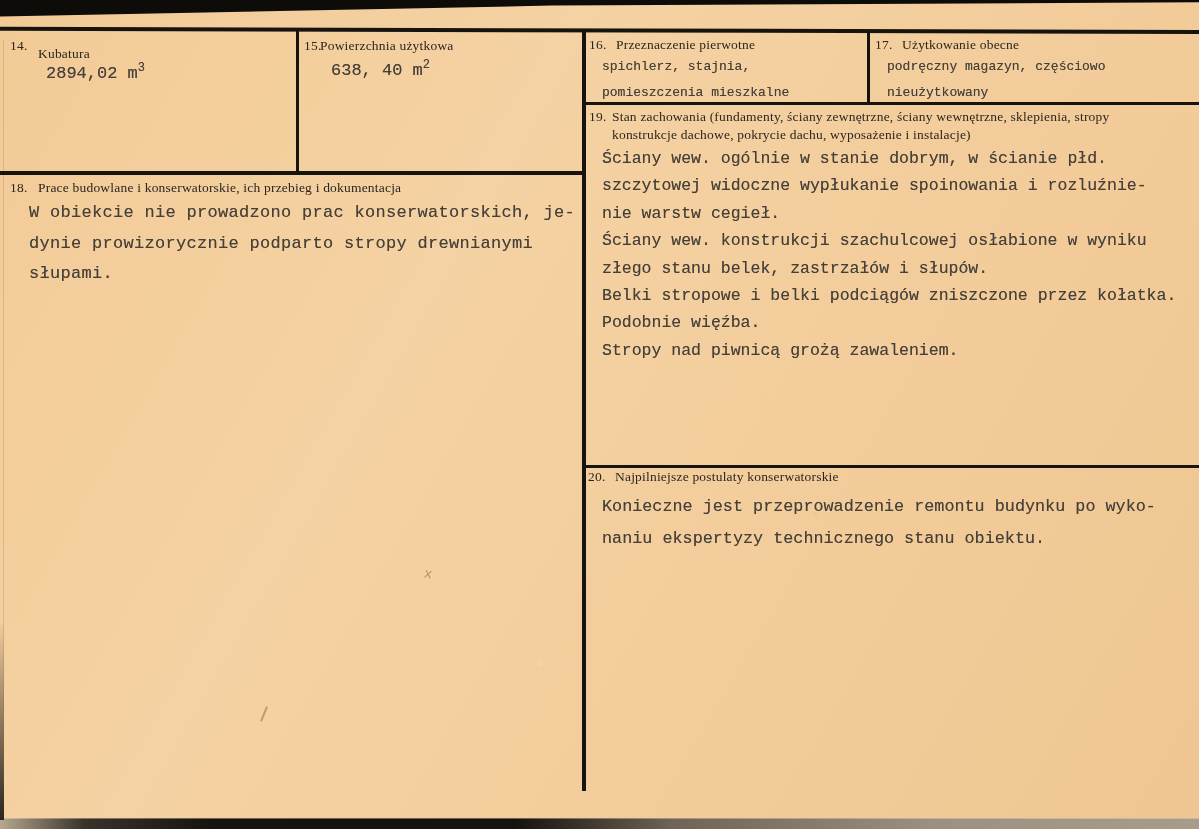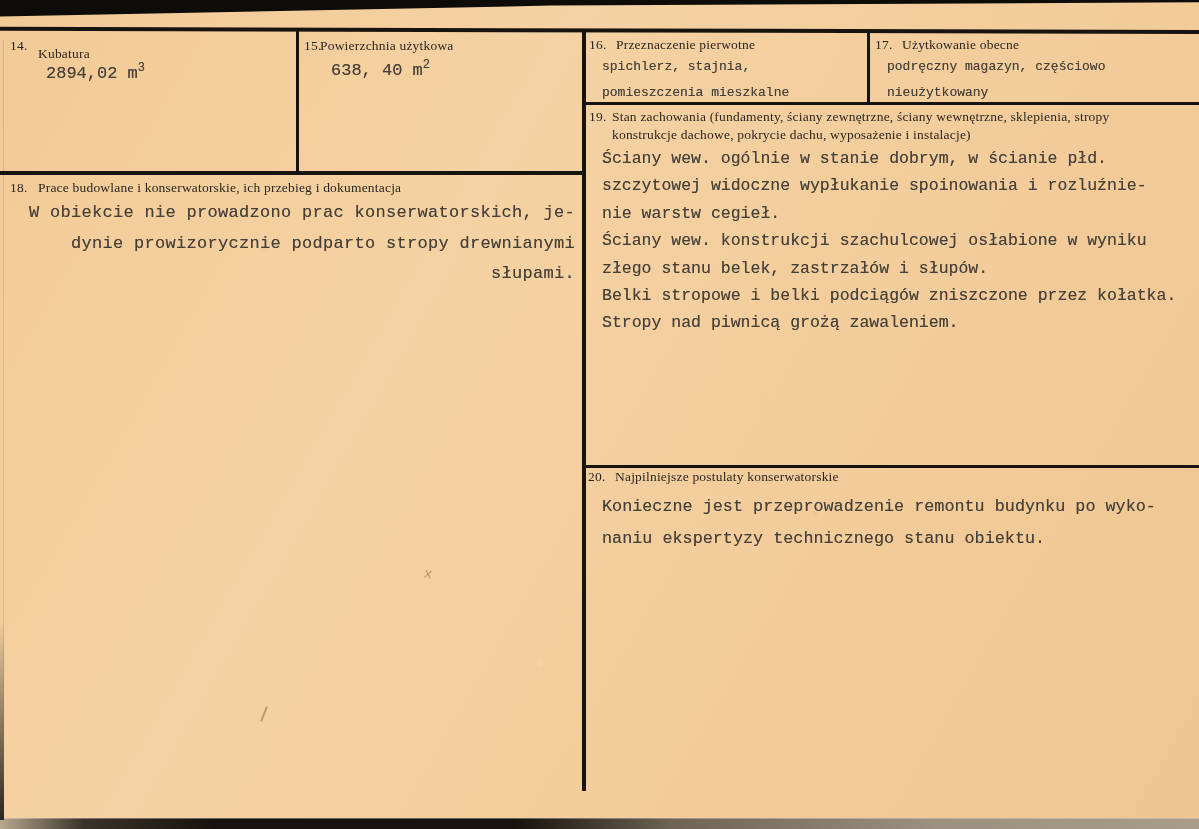--- a/index.html
+++ b/index.html
@@ -39,21 +39,21 @@
   .rule-right-a{left:584px;top:102px;width:615px;height:3px;}
   .rule-right-b{left:584px;top:465px;width:615px;height:2.5px;}
   
   .print-label{position:absolute;font-family:"Liberation Serif", serif;font-size:13.5px;
     color:var(--print);white-space:nowrap;letter-spacing:0.2px;}
   .type-text{position:absolute;font-family:"Liberation Mono", monospace;color:var(--type);
     white-space:nowrap;text-shadow:0 0 0.6px rgba(64,58,50,0.55);}
   .type-line{white-space:nowrap;}
   .sup{font-size:12px;vertical-align:7px;}
   .f1617-lines{font-size:13px;line-height:25.5px;}
-  .f18-lines{font-size:17px;line-height:30.5px;letter-spacing:0.3px;text-align:right;}
+  .f18-lines{font-size:17px;line-height:30.5px;letter-spacing:0.3px;}
   .f19-lines{font-size:16.5px;line-height:27.4px;}
   .f20-lines{font-size:16.8px;line-height:31.5px;}
   
   .mark-x{position:absolute;left:424px;top:566px;font-family:"Liberation Mono",monospace;
     font-size:14px;color:rgba(130,100,55,0.55);transform:rotate(12deg);}
   .mark-slash{position:absolute;left:263px;top:706px;width:2px;height:16px;
     background:rgba(120,90,50,0.45);transform:rotate(22deg);}
 </style>
 </head>
 <body>
@@ -119,20 +119,21 @@
     <span class="print-label" style="left:589px;top:109px;">19.</span>
     <span class="print-label" style="left:612px;top:109px;">Stan zachowania (fundamenty, ściany zewnętrzne, ściany wewnętrzne, sklepienia, stropy</span>
     <span class="print-label" style="left:612px;top:127px;">konstrukcje dachowe, pokrycie dachu, wyposażenie i instalacje)</span>
     <div class="type-text f19-lines" style="left:602px;top:145px;">
       <div class="type-line">Ściany wew. ogólnie w stanie dobrym, w ścianie płd.</div>
       <div class="type-line">szczytowej widoczne wypłukanie spoinowania i rozluźnie-</div>
       <div class="type-line">nie warstw cegieł.</div>
       <div class="type-line">Ściany wew. konstrukcji szachulcowej osłabione w wyniku</div>
       <div class="type-line">złego stanu belek, zastrzałów i słupów.</div>
       <div class="type-line">Belki stropowe i belki podciągów zniszczone przez kołatka.</div>
+      <div class="type-line">Podobnie więźba.</div>
       <div class="type-line">Stropy nad piwnicą grożą zawaleniem.</div>
     </div>
   </div>
 
   <div>
     <span class="print-label" style="left:588px;top:469px;">20.</span>
     <span class="print-label" style="left:615px;top:469px;">Najpilniejsze postulaty konserwatorskie</span>
     <div class="type-text f20-lines" style="left:602px;top:491px;">
       <div class="type-line">Konieczne jest przeprowadzenie remontu budynku po wyko-</div>
       <div class="type-line">naniu ekspertyzy technicznego stanu obiektu.</div>

